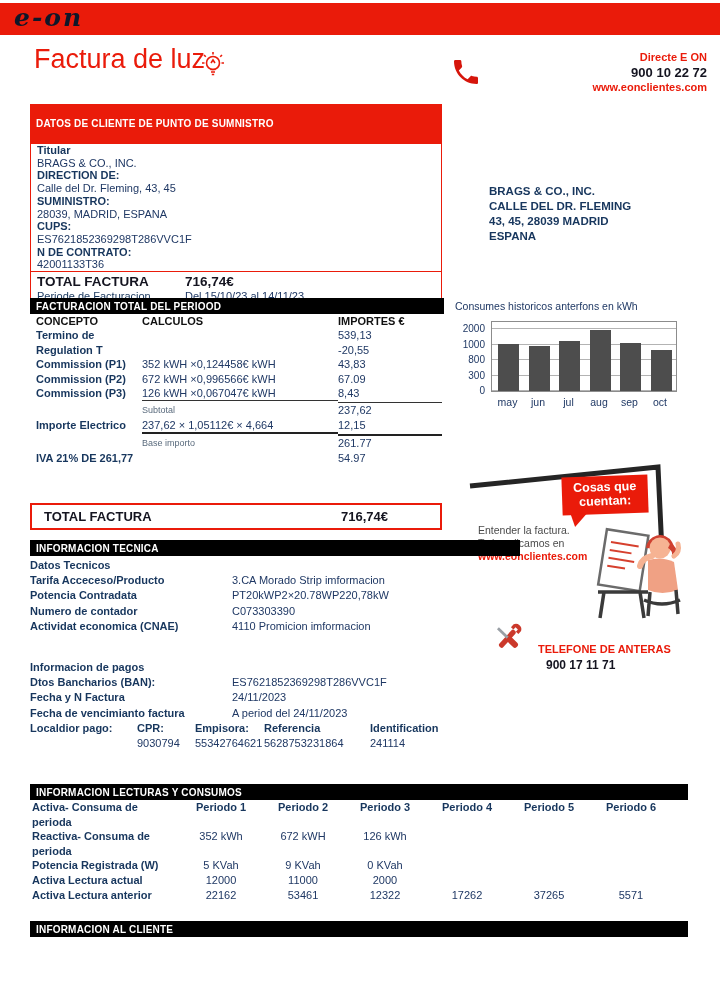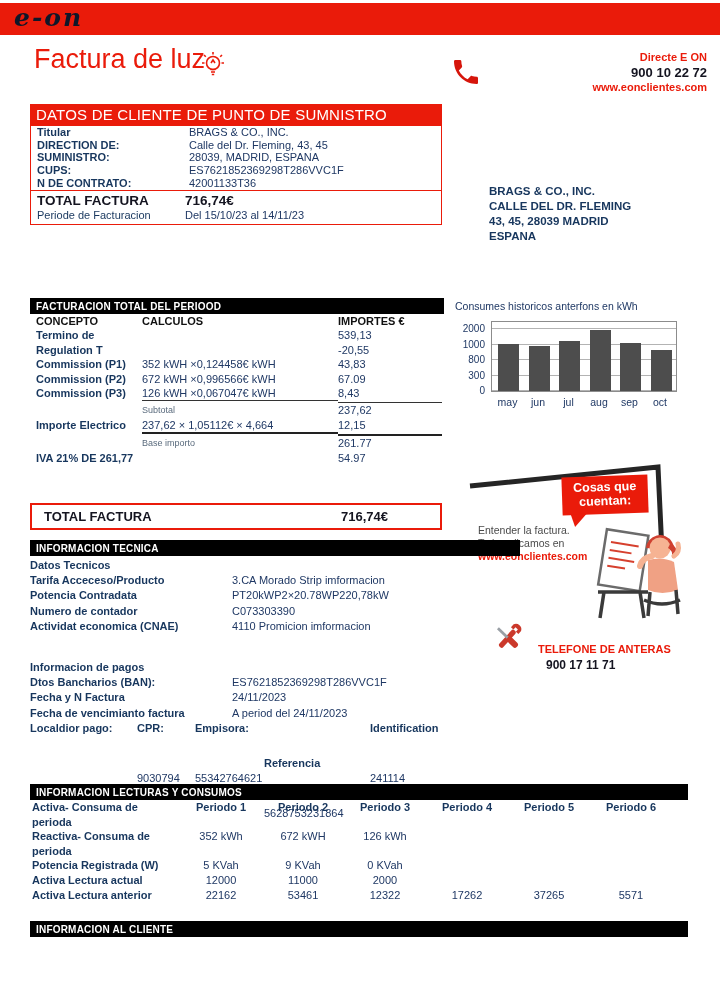--- a/index.html
+++ b/index.html
@@ -27,29 +27,29 @@
   }
   .doc-title{left:34px;top:44px;font-size:27px;color:var(--red);font-weight:400;}
   .bulb-icon{left:200px;top:50px;}
   .phone-icon{left:450px;top:56px;}
   .contact{right:13px;top:50px;text-align:right;line-height:15px;}
   .contact .c1{color:var(--red);font-size:11px;font-weight:600;}
   .contact .c2{color:var(--ink);font-size:13px;font-weight:700;}
   .contact .c3{color:var(--red);font-size:11px;font-weight:600;}
 
   
-  .sec-red{background:var(--red);color:#fff;font-weight:400;font-size:15px;
-    padding:2px 6px;letter-spacing:.2px;}
+  .sec-red{background:var(--red);color:#fff;font-weight:700;font-size:10px;
+    padding:14px 6px;letter-spacing:.2px;}
   .sec-black{background:#000;color:#fff;font-weight:700;font-size:10px;
     padding:2.5px 6px;letter-spacing:.2px;}
 
   
   .customer{left:30px;top:104px;width:412px;}
   .cust-table{border:1px solid var(--red);}
-  .cust-row{display:flex;padding:0 6px;font-size:11px;line-height:12.7px;}
+  .cust-row{display:flex;padding:0 6px;font-size:11px;line-height:12.7px;flex-direction:column;}
   .cust-row .lbl{width:152px;font-weight:600;color:var(--navy2);}
   .cust-row .val{flex:1;color:var(--navy);}
   .cust-total{border:1.5px solid var(--red);margin-top:-1px;padding:2px 6px 3px 6px;}
   .tot-row{display:flex;align-items:baseline;}
   .tot-row .lbl{width:148px;font-weight:700;font-size:13.5px;color:var(--ink);}
   .tot-row .val{font-weight:700;font-size:13.5px;color:var(--ink);}
   .per-row{display:flex;font-size:11px;margin-top:1px;}
   .per-row .lbl{width:148px;color:var(--navy2);}
 
   
@@ -75,21 +75,21 @@
   .technical{left:30px;top:540px;width:430px;}
   .subhead{font-weight:700;font-size:11px;color:var(--navy2);line-height:15.2px;margin-top:2px;}
   .t-row{display:flex;font-size:11px;line-height:15.2px;}
   .t-row .lbl{width:202px;font-weight:700;color:var(--navy2);}
   .t-row .val{flex:1;color:var(--navy);}
   .pagos{margin-top:26px;}
   .loc-table{display:flex;flex-direction:column;}
   .loc-cols{display:flex;font-size:11px;line-height:15.2px;}
   .loc-cols span{font-weight:700;color:var(--navy2);}
   .loc-vals{display:flex;font-size:11px;line-height:15.2px;}
-  .loc-c0{width:58px;} .loc-c1{width:69px;} .loc-c2{width:106px;margin-top:35px;} .loc-c3{width:90px;}
+  .loc-c0{width:58px;} .loc-c1{width:69px;} .loc-c2{width:106px;} .loc-c3{width:90px;}
 
   
   .readings{left:30px;top:784px;width:658px;}
   .r-row{display:flex;font-size:11px;line-height:14.6px;}
   .r-row .lbl{width:150px;font-weight:700;color:var(--navy2);padding-left:2px;}
   .r-row .cell{width:82px;text-align:center;color:var(--navy);}
   .r-row.perhead .cell{font-weight:600;color:var(--navy2);}
 
   .client-bar{left:30px;top:921px;width:658px;}
 

